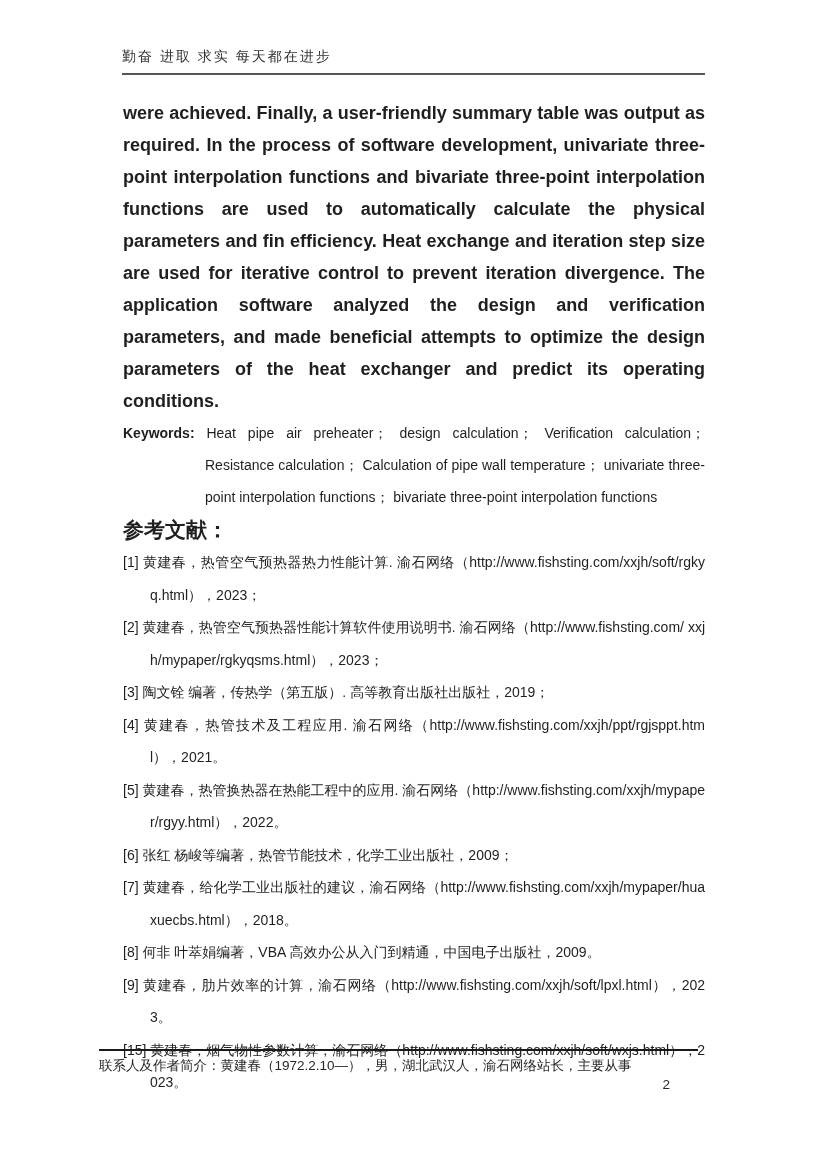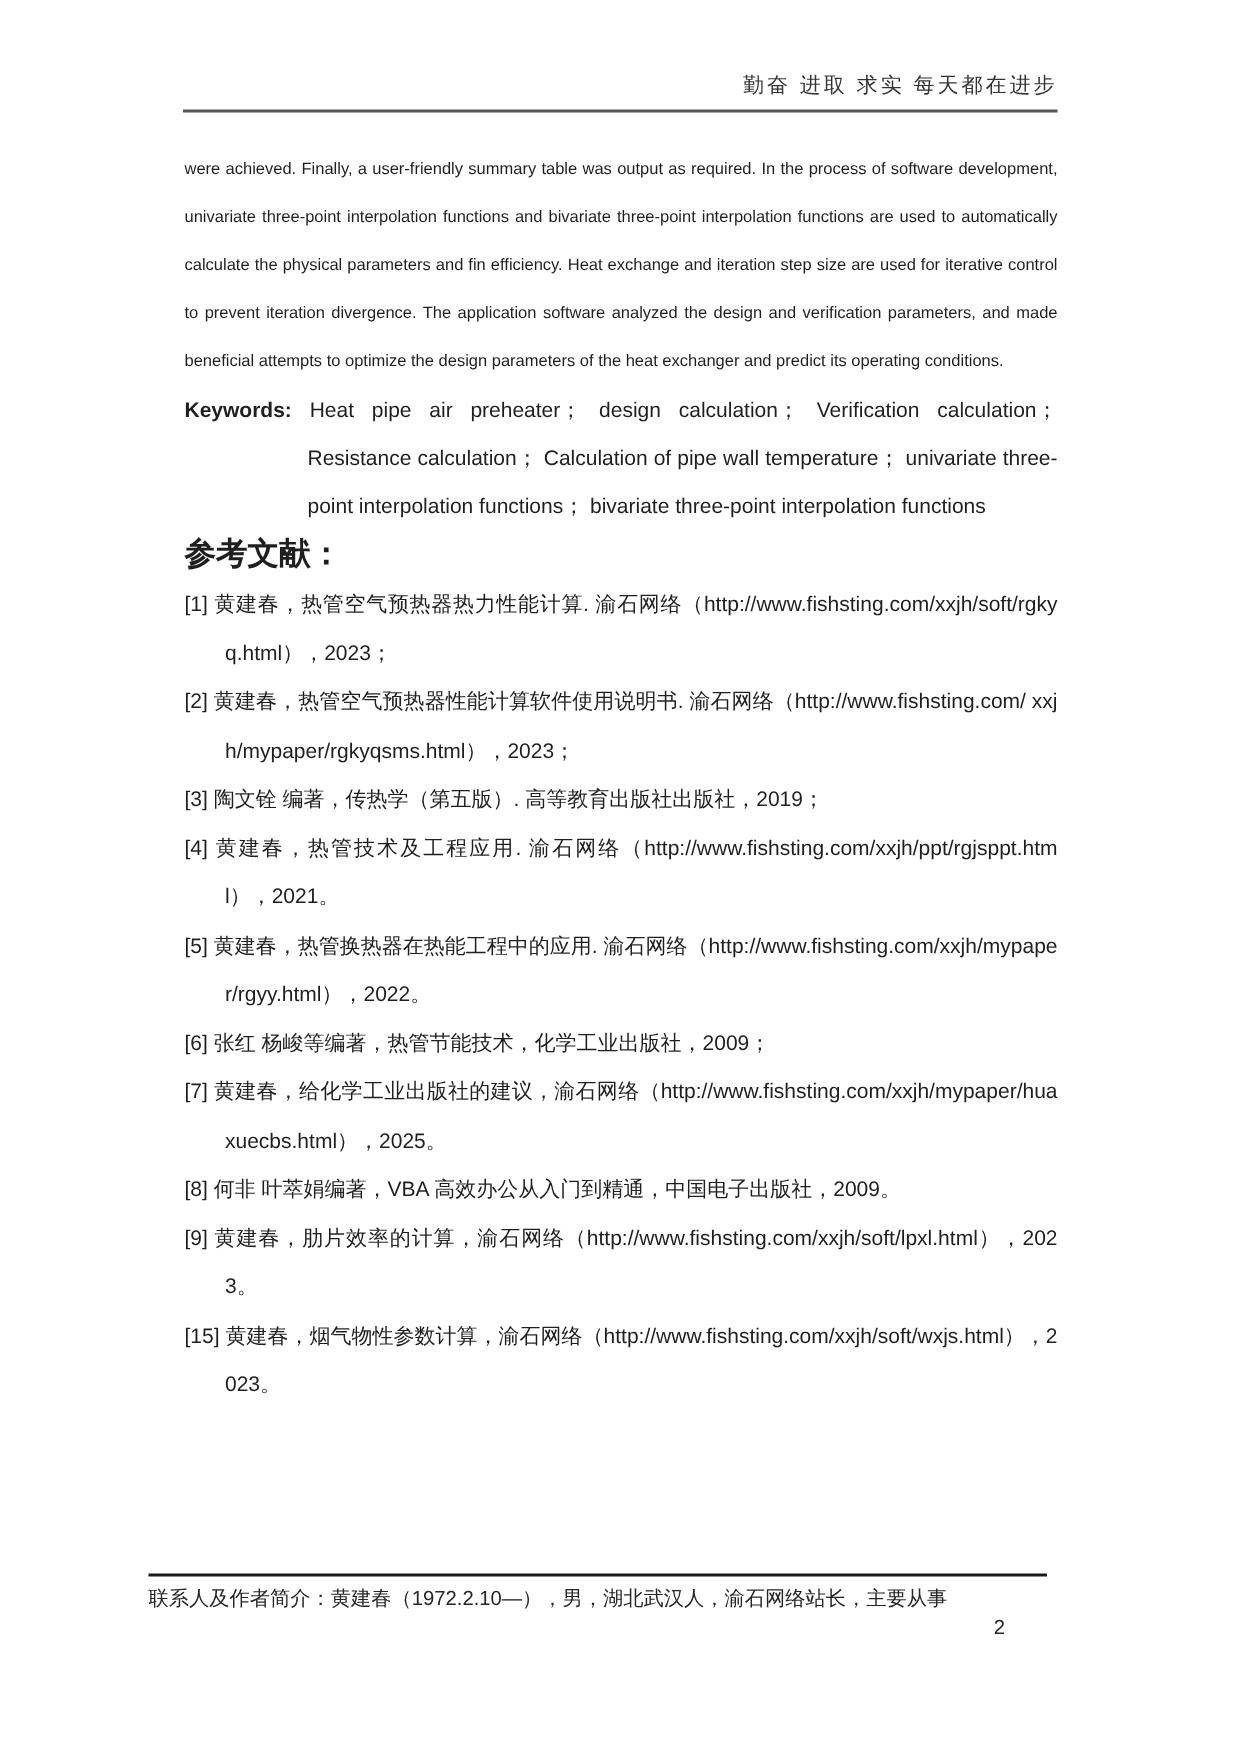--- a/index.html
+++ b/index.html
@@ -16,21 +16,21 @@
     font-family: "Liberation Sans", sans-serif;
     color: #1f1f1f;
   }
 
   
   .header {
     position: absolute;
     top: 48px;
     left: 122px;
     width: 583px;
-    text-align: right;
+    text-align: left;
   }
   .header-text {
     font-size: 14px;
     letter-spacing: 2px;
     color: #333333;
   }
   .header-rule {
     margin-top: 7px;
     border-top: 2px solid #555555;
     height: 0;
@@ -38,23 +38,24 @@
 
   
   .content {
     position: absolute;
     top: 97px;
     left: 123px;
     width: 582px;
   }
   .para-en {
     margin: 0;
-    font-size: 11px;
+    font-size: 18px;
     line-height: 32px;
     text-align: justify;
+    font-weight: bold;
   }
   .keywords {
     margin: 0;
     font-size: 14px;
     line-height: 32px;
     text-align: justify;
     padding-left: 82px;
     text-indent: -82px;
   }
   .kw-label { font-weight: 700; }
@@ -134,21 +135,21 @@
     <div class="ref">
       <span class="ref-label">[5]</span>
       <span>黄建春，热管换热器在热能工程中的应用. 渝石网络（http://www.fishsting.com/xxjh/mypaper/rgyy.html），2022。</span>
     </div>
     <div class="ref">
       <span class="ref-label">[6]</span>
       <span>张红 杨峻等编著，热管节能技术，化学工业出版社，2009；</span>
     </div>
     <div class="ref">
       <span class="ref-label">[7]</span>
-      <span>黄建春，给化学工业出版社的建议，渝石网络（http://www.fishsting.com/xxjh/mypaper/huaxuecbs.html），2025。</span>
+      <span>黄建春，给化学工业出版社的建议，渝石网络（http://www.fishsting.com/xxjh/mypaper/huaxuecbs.html），2018。</span>
     </div>
     <div class="ref">
       <span class="ref-label">[8]</span>
       <span>何非 叶萃娟编著，VBA 高效办公从入门到精通，中国电子出版社，2009。</span>
     </div>
     <div class="ref">
       <span class="ref-label">[9]</span>
       <span>黄建春，肋片效率的计算，渝石网络（http://www.fishsting.com/xxjh/soft/lpxl.html），2023。</span>
     </div>
     <div class="ref">

